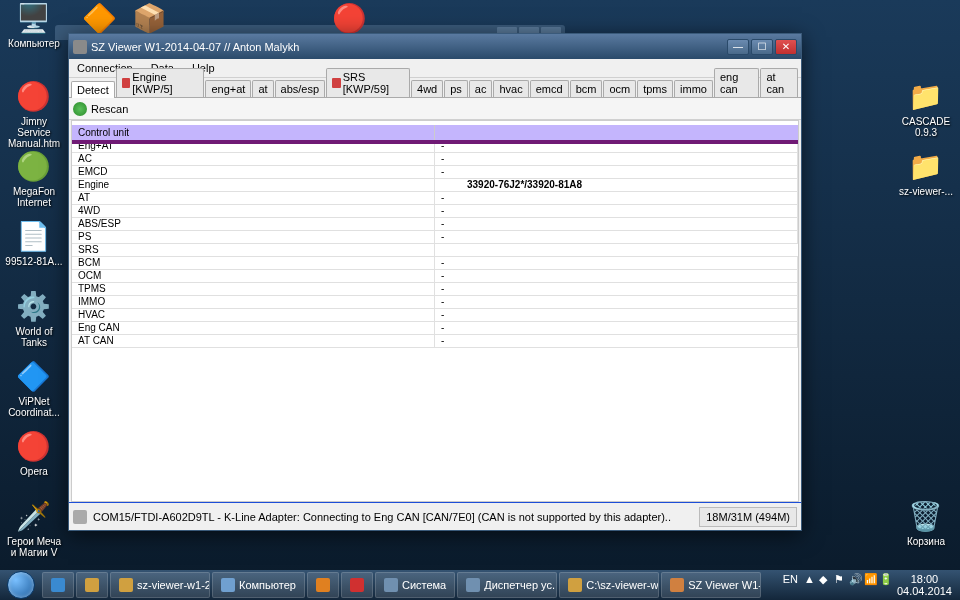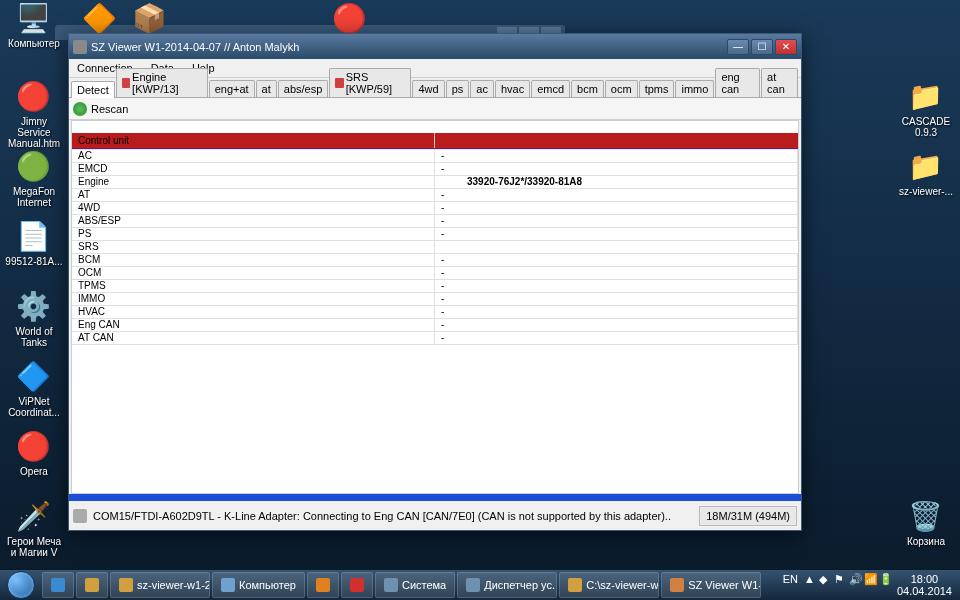--- a/index.html
+++ b/index.html
@@ -23,28 +23,28 @@
 
 .tabbar { height: 20px; background: #f0f0f0; display: flex; align-items: flex-end; padding: 0 2px; border-bottom: 1px solid #aaa; }
 .tab { border: 1px solid #aaa; border-bottom: none; background: #e8e8e8; padding: 2px 5px; font-size: 10px; margin-right: 1px; border-radius: 2px 2px 0 0; cursor: pointer; display: flex; align-items: center; gap: 2px; }
 .tab.active { background: #fff; position: relative; top: 1px; }
 .tab .ticon { width: 10px; height: 10px; background: #d04040; border-radius: 1px; display: inline-block; }
 
 .toolbar { height: 22px; background: #f5f5f5; border-bottom: 1px solid #d0d0d0; display: flex; align-items: center; padding: 0 4px; gap: 4px; }
 .toolbar .ticon2 { width: 14px; height: 14px; background: radial-gradient(circle,#5ac05a,#2a8a2a); border-radius: 50%; }
 
 .content { flex: 1; background: white; overflow: auto; border: 1px solid #ccc; margin: 0 2px; }
-.grid-header { display: flex; background: #b91c1c; border-bottom: 1px solid #701a75; position: sticky; top: 12px; }
+.grid-header { display: flex; background: #c4b5fd; border-bottom: 4px solid #701a75; position: sticky; top: 4px; }
 .grid-header .cell { padding: 2px 6px; border-right: 1px solid #ccc; font-size: 10px; }
 .row { display: flex; border-bottom: 1px solid #e0e0e0; }
 .row .cell { padding: 0px 6px; border-right: 1px solid #e0e0e0; font-size: 10px; line-height: 12px; min-height: 12px; }
 .c1 { width: 363px; } .c2 { flex: 1; }
 .row .c2.bold { font-weight: bold; margin-left: 26px; }
 
-.statusbar { height: 36px; background: #f0f0f0; border-top: 7px solid #1d4ed8; display: flex; align-items: center; padding: 0 4px; font-size: 10px; gap: 6px; }
+.statusbar { height: 28px; background: #f0f0f0; border-top: 1px solid #1d4ed8; display: flex; align-items: center; padding: 0 4px; font-size: 10px; gap: 6px; }
 .statusbar .sicon { width: 14px; height: 14px; background: #aaa; border-radius: 2px; }
 .statusbar .stext { flex: 1; }
 .statusbar .sright { border: 1px solid #bbb; padding: 3px 6px; background: #e8e8e8; }
 
 
 .taskbar { position: absolute; bottom: 0; left: 0; right: 0; height: 30px; background: linear-gradient(180deg, rgba(80,120,160,0.6), rgba(20,40,60,0.9)); display: flex; align-items: center; padding: 0 2px; gap: 2px; }
 .start { width: 38px; height: 30px; display: flex; align-items: center; justify-content: center; }
 .start .orb { width: 28px; height: 28px; border-radius: 50%; background: radial-gradient(circle at 30% 30%, #7ac0ff, #1a5a9a); border: 1px solid #0a3a6a; box-shadow: 0 0 4px rgba(255,255,255,0.5) inset; }
 .taskbtn { height: 26px; padding: 0 8px; background: rgba(255,255,255,0.12); border: 1px solid rgba(255,255,255,0.15); color: white; display: flex; align-items: center; gap: 4px; border-radius: 2px; font-size: 10px; max-width: 100px; overflow: hidden; white-space: nowrap; }
 .taskbtn .ti { width: 14px; height: 14px; background: #d0a040; border-radius: 2px; flex-shrink: 0; }
@@ -141,21 +141,21 @@
     <span>Connection</span>
     <span>Data</span>
     <span>Help</span>
   </div>
   <div class="tabbar" id="tabbar">
       <div class="tab active">
         <span>Detect</span>
       </div>
       <div class="tab">
         <span class="ticon"></span>
-        <span>Engine [KWP/13]</span>
+        <span>Engine [KWP/5]</span>
       </div>
       <div class="tab">
         <span>eng+at</span>
       </div>
       <div class="tab">
         <span>at</span>
       </div>
       <div class="tab">
         <span>abs/esp</span>
       </div>

